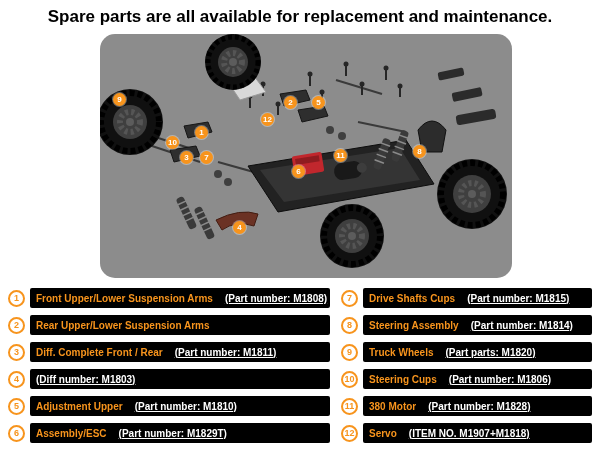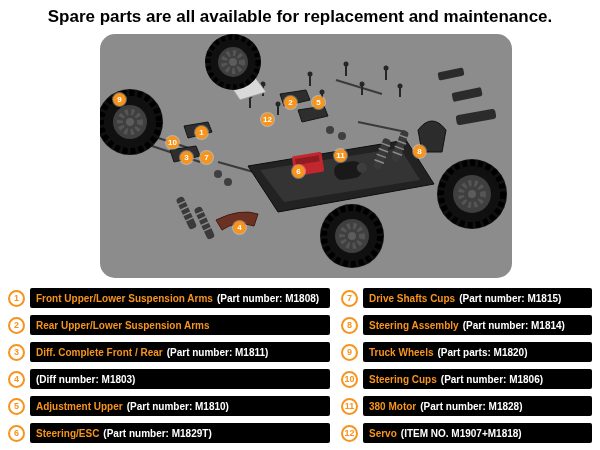--- a/index.html
+++ b/index.html
@@ -15,23 +15,23 @@
           box-shadow:0 0 0 1px rgba(255,255,255,.35);}
 
   .legend{position:absolute;left:8px;top:288px;width:584px;display:flex;gap:11px;}
   .col{display:flex;flex-direction:column;gap:7px;}
   .col.left{width:322px;}
   .col.right{flex:1;}
   .row{display:flex;align-items:center;gap:5px;height:20px;}
   .ncircle{box-sizing:border-box;width:17px;height:17px;flex:0 0 17px;border:2px solid #f7941d;border-radius:50%;
            color:#f7941d;background:#fff;font-size:9px;font-weight:bold;display:flex;align-items:center;justify-content:center;line-height:1;}
   .bar{flex:1;height:20px;background:#000;border-radius:2px;display:flex;align-items:center;
-       padding:0 6px;gap:4px;white-space:nowrap;overflow:hidden;}
+       padding:0 6px;gap:12px;white-space:nowrap;overflow:hidden;}
   .pname{color:#f7941d;font-size:10px;font-weight:bold;}
-  .pnum{color:#fff;font-size:10px;font-weight:bold;}
+  .pnum{color:#fff;font-size:10px;font-weight:bold;text-decoration:underline;}
 </style>
 </head>
 <body>
 
 <div class="title">Spare parts are all available for replacement and maintenance.</div>
 
 <div class="panel">
   <svg viewBox="0 0 412 245" width="412" height="245">
 
     <g stroke="#3a3a3a" stroke-width="2">
@@ -215,21 +215,21 @@
     <div class="row">
       <span class="ncircle">5</span>
       <span class="bar">
         <span class="pname">Adjustment Upper</span>
         <span class="pnum">(Part number: M1810)</span>
       </span>
     </div>
     <div class="row">
       <span class="ncircle">6</span>
       <span class="bar">
-        <span class="pname">Steering/ESC</span>
+        <span class="pname">Assembly/ESC</span>
         <span class="pnum">(Part number: M1829T)</span>
       </span>
     </div>
   </div>
   <div class="col right">
     <div class="row">
       <span class="ncircle">7</span>
       <span class="bar">
         <span class="pname">Drive Shafts Cups</span>
         <span class="pnum">(Part number: M1815)</span>

